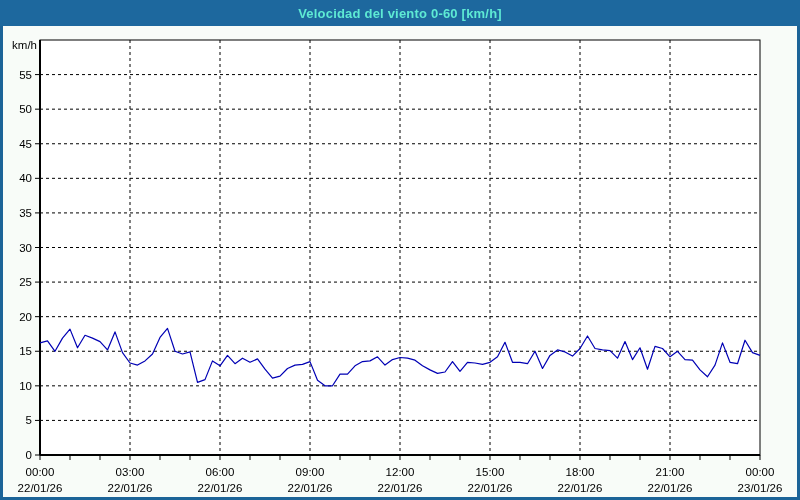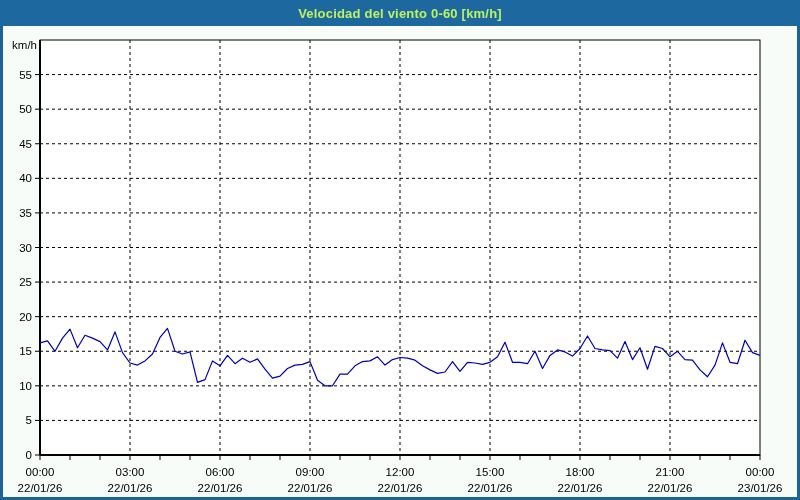--- a/index.html
+++ b/index.html
@@ -1,20 +1,20 @@
 <!DOCTYPE html>
 <html><head>
 <meta charset="utf-8">
 <style>
   html,body{margin:0;padding:0;}
   body{width:800px;height:500px;overflow:hidden;font-family:"Liberation Sans",sans-serif;}
   .window{width:800px;height:500px;box-sizing:border-box;position:relative;
           border-left:3px solid #1c6498;border-right:3px solid #1c6498;border-bottom:3px solid #1c6498;
           background:#f8fcf8;}
-  .titlebar{height:26px;margin:0 -3px;background:#1d689e;color:#bef264;
+  .titlebar{height:26px;margin:0 -3px;background:#1d689e;color:#5eead4;
             display:flex;align-items:center;justify-content:center;
             font-weight:bold;font-size:13px;letter-spacing:0.2px;}
   .chart-wrap{position:absolute;left:0;top:26px;width:794px;height:471px;}
   svg{display:block;width:794px;height:471px;}
   svg text{font-family:"Liberation Sans",sans-serif;fill:#000000;font-size:11.5px;}
 </style>
 </head>
 <body>
 
 <div class="window">

